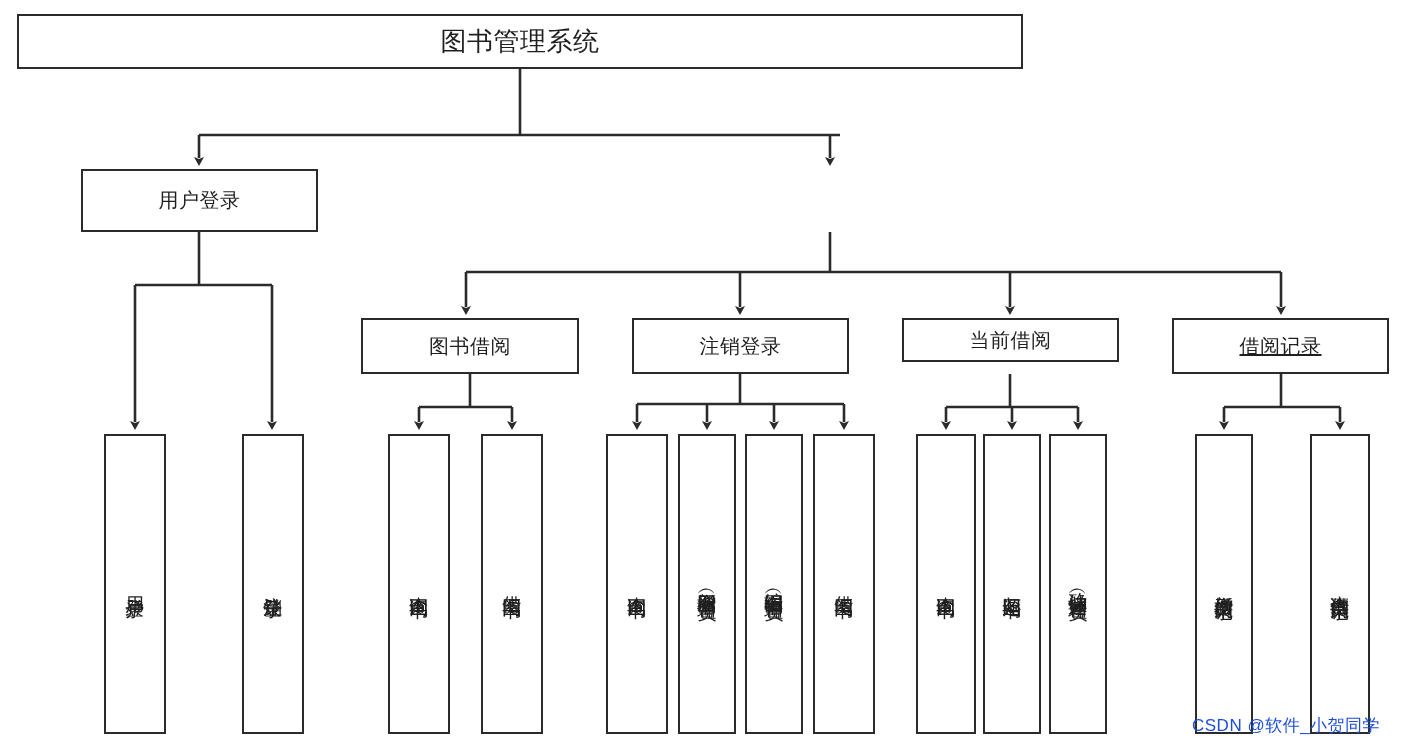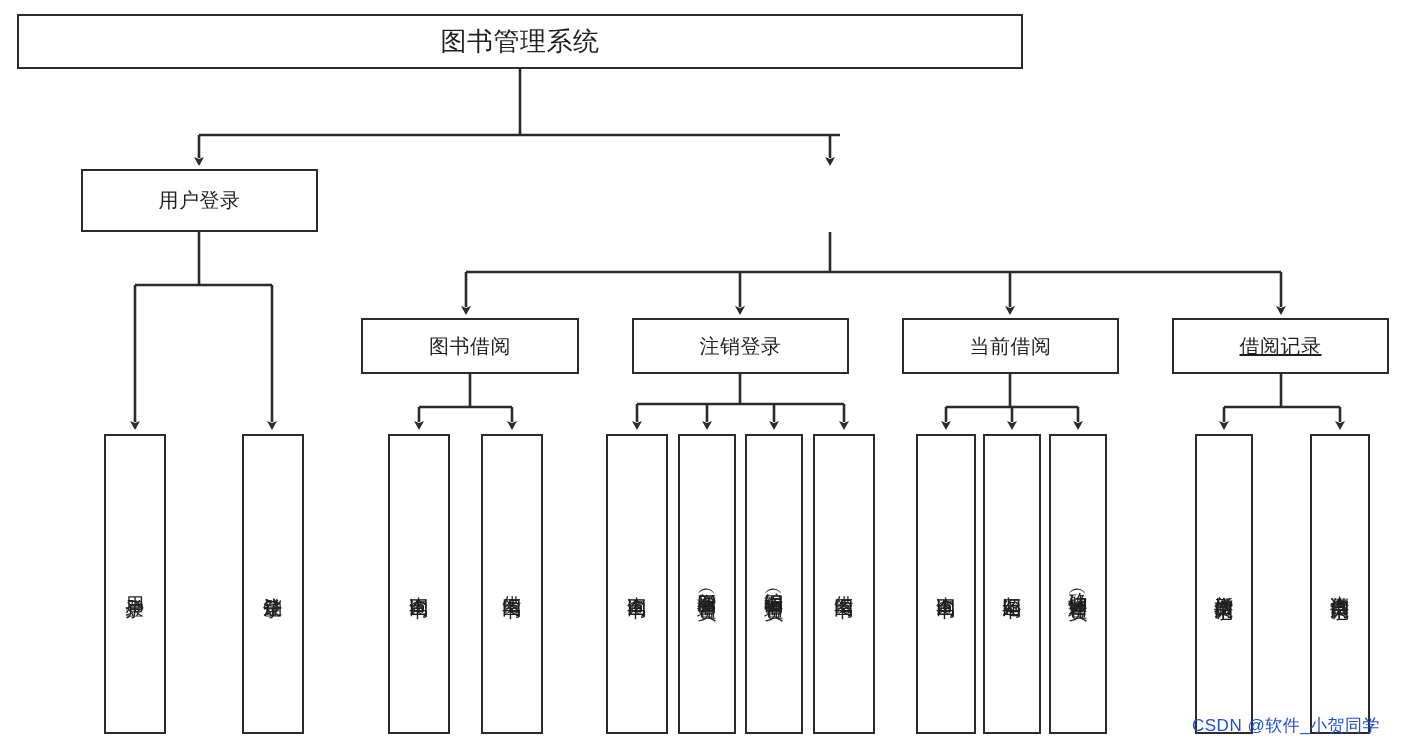--- a/index.html
+++ b/index.html
@@ -132,21 +132,21 @@
   <div class="node-box level-1" id="node-l1-0" style="left: 81px; top: 169px; width: 237px; height: 63px;">
     <span class="node-label">用户登录</span>
   </div>
 
   <div class="node-box level-2" id="node-l2-0" style="left: 361px; top: 318px; width: 218px; height: 56px;">
     <span class="node-label">图书借阅</span>
   </div>
   <div class="node-box level-2" id="node-l2-1" style="left: 632px; top: 318px; width: 217px; height: 56px;">
     <span class="node-label">注销登录</span>
   </div>
-  <div class="node-box level-2" id="node-l2-2" style="left: 902px; top: 318px; width: 217px; height: 56px;">
+  <div class="node-box level-2" id="node-l2-2" style="left: 902px; top: 318px; width: 217px; height: 44px;">
     <span class="node-label">当前借阅</span>
   </div>
   <div class="node-box level-2" id="node-l2-3" style="left: 1172px; top: 318px; width: 217px; height: 56px; text-decoration: underline;">
     <span class="node-label">借阅记录</span>
   </div>
 
   <div class="node-box leaf" id="node-leaf-0" style="left: 104px; top: 434px; width: 62px; height: 300px;">
     <span class="node-label">用户登录</span>
   </div>
   <div class="node-box leaf" id="node-leaf-1" style="left: 242px; top: 434px; width: 62px; height: 300px;">

